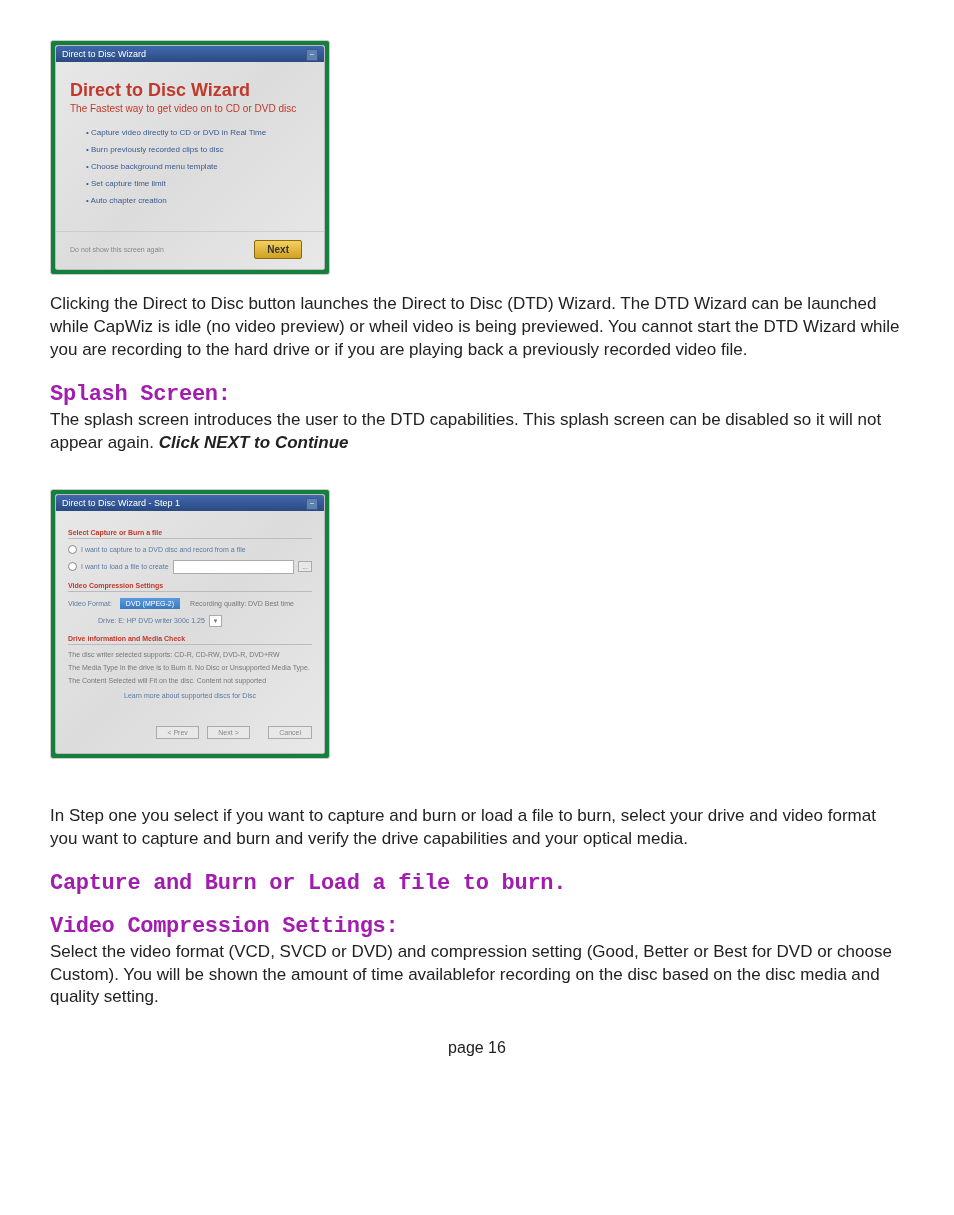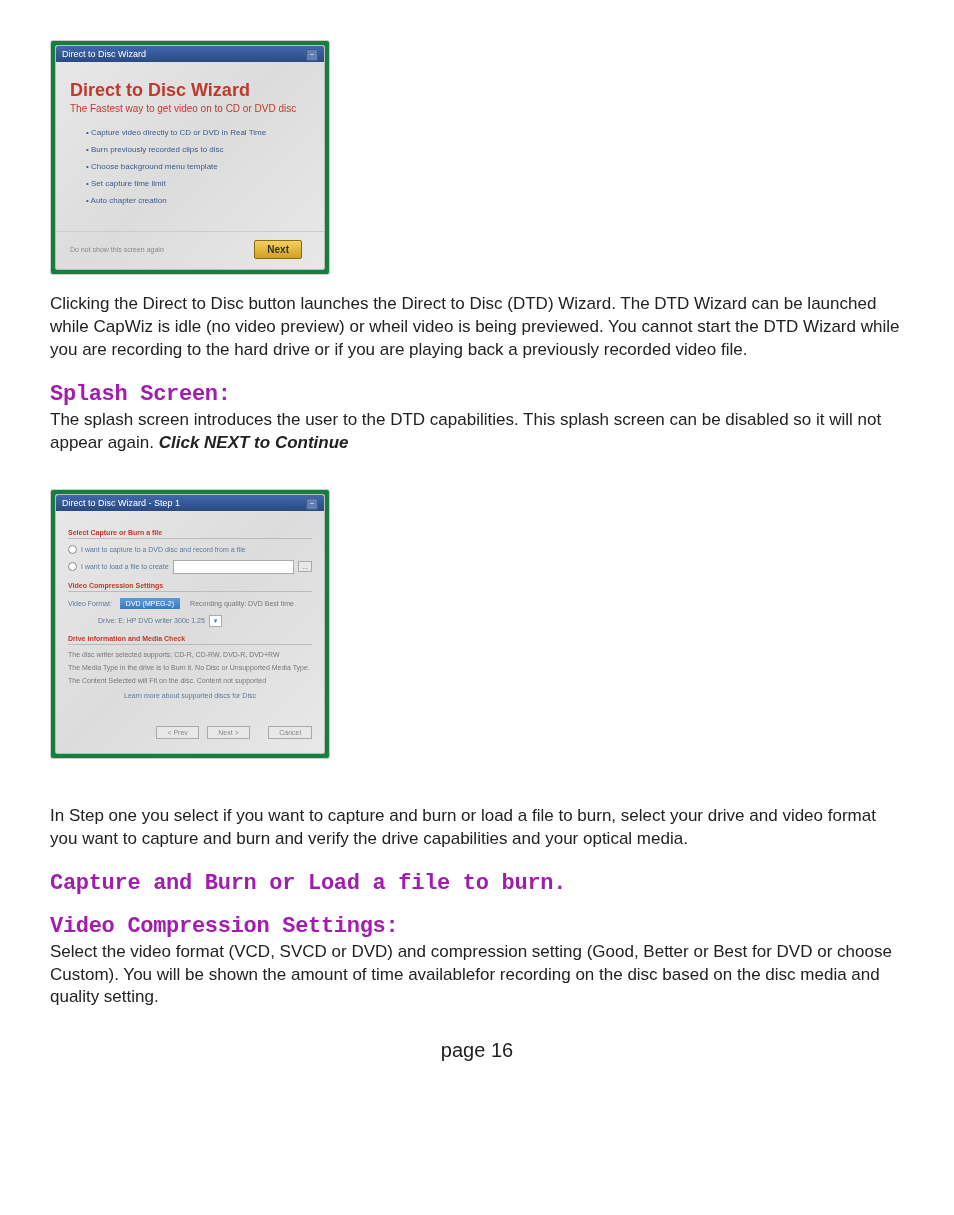--- a/index.html
+++ b/index.html
@@ -24,21 +24,21 @@
 .radio-row{color:#5a7aa0;font-size:7px;margin:6px 0;display:flex;align-items:center;gap:4px}
 .radio-dot{width:7px;height:7px;border:1px solid #888;border-radius:50%;background:#fff;display:inline-block}
 .field{background:#fff;border:1px solid #aaa;height:12px;flex:1}
 .browse-btn{background:#e8e8e8;border:1px solid #aaa;font-size:7px;padding:1px 3px}
 .dropdown{background:linear-gradient(#5a9ae0,#3a7ac0);color:#fff;font-size:7px;padding:2px 6px;display:inline-block;margin-left:4px}
 .small-drop{background:#fff;border:1px solid #aaa;font-size:7px;padding:1px 4px;display:inline-block}
 .info-text{color:#777;font-size:7px;margin:6px 0}
 .link-text{color:#5a7aa0;font-size:7px;text-align:center;margin:8px 0}
 .step-btns{text-align:right;padding:4px 12px}
 .step-btns span{display:inline-block;background:#e8e8e8;border:1px solid #aaa;font-size:7px;padding:2px 10px;margin-left:4px;color:#888}
-.pagenum{text-align:center;font-size:20px;margin-top:30px}
+.pagenum{text-align:center;font-size:16px;margin-top:30px}
 em.bi{font-weight:bold;font-style:italic}
 </style>
 </head>
 <body>
 
 <div class="page">
 
   
   <div class="shot">
     <div class="shot-inner">

